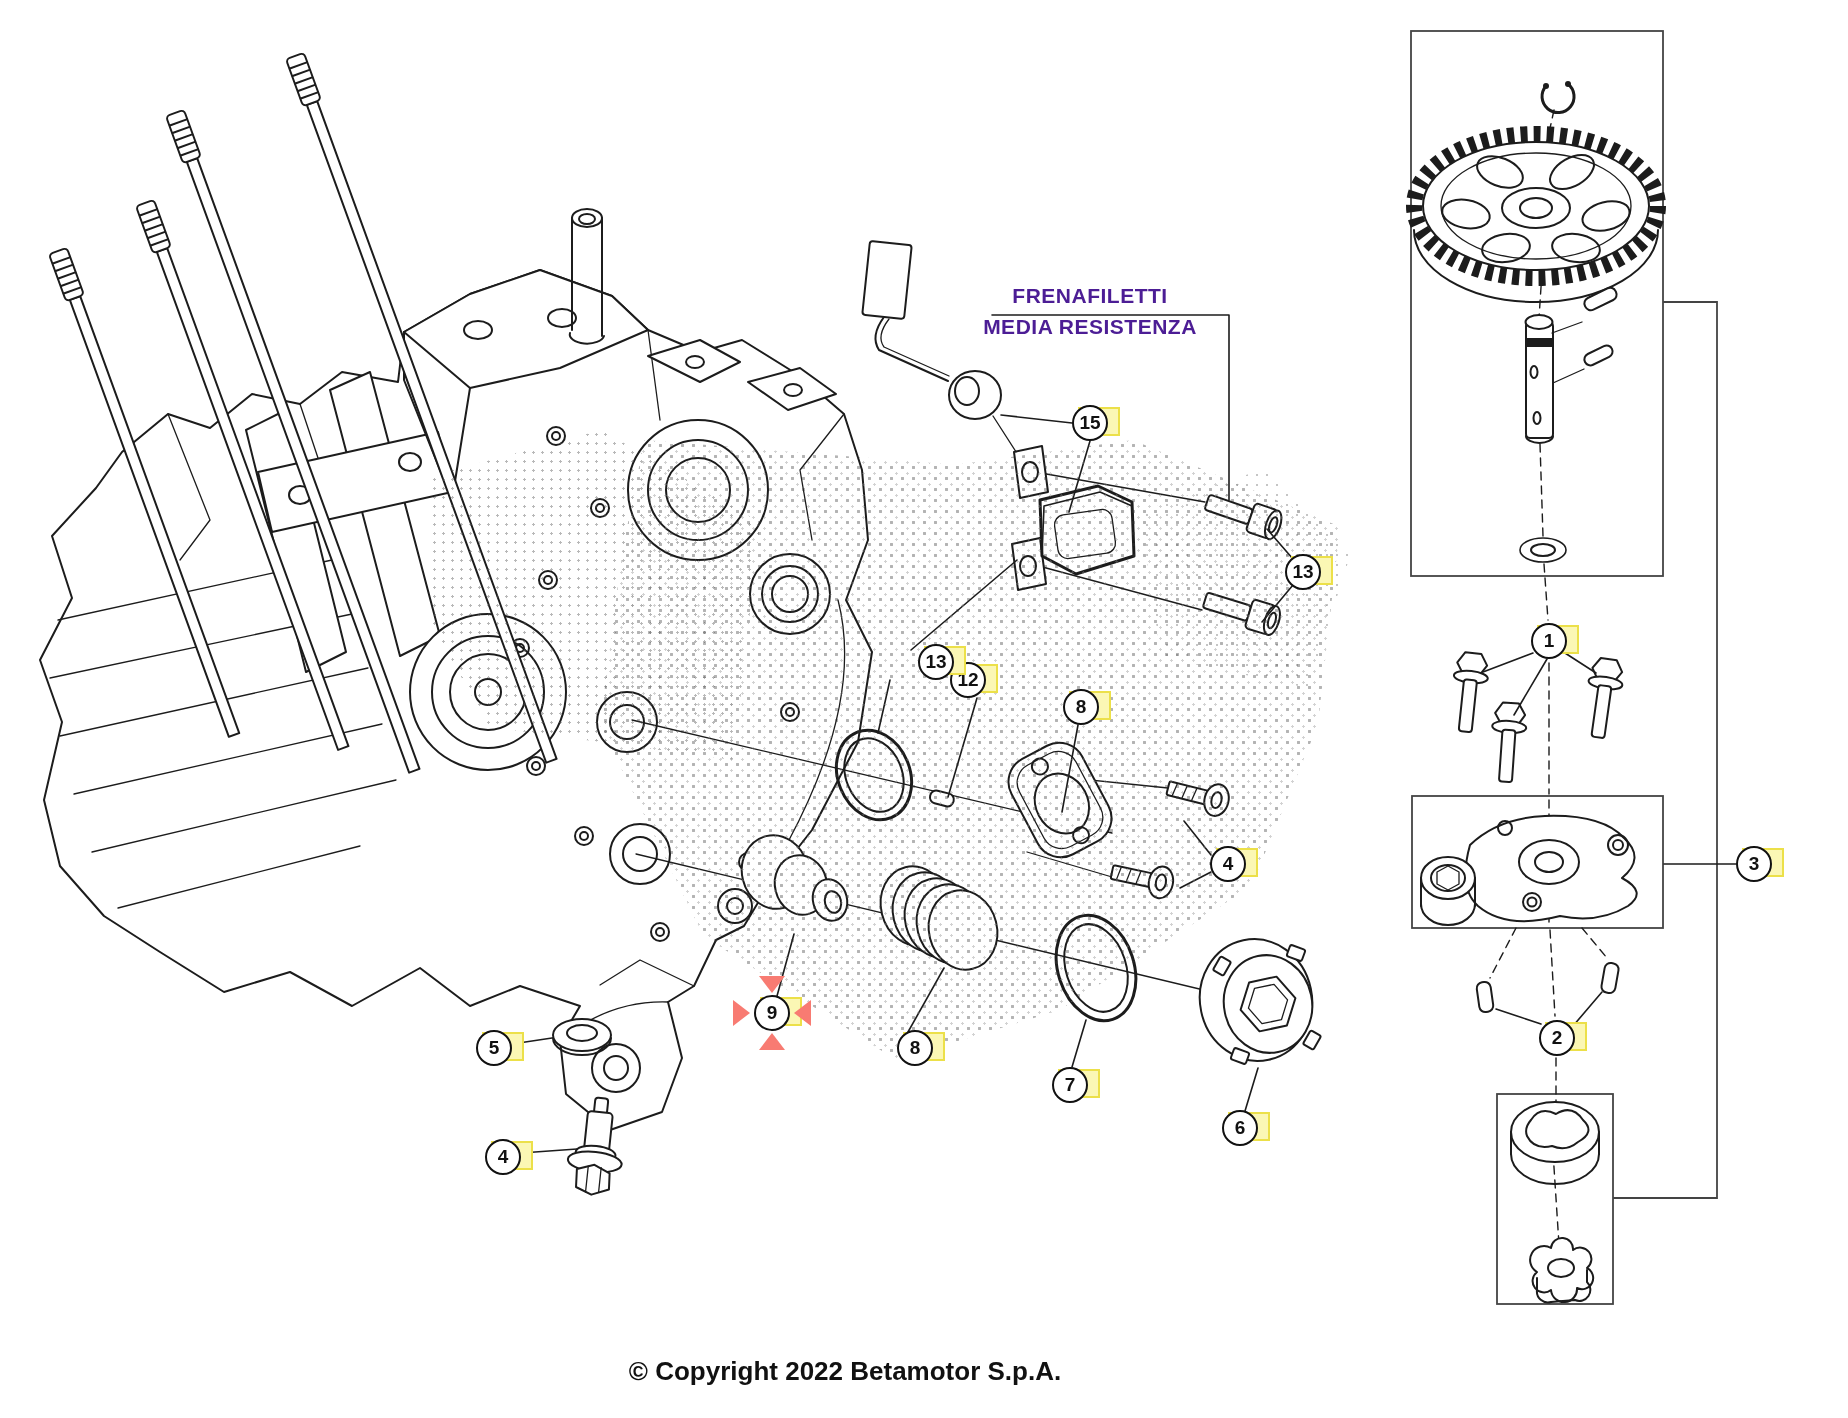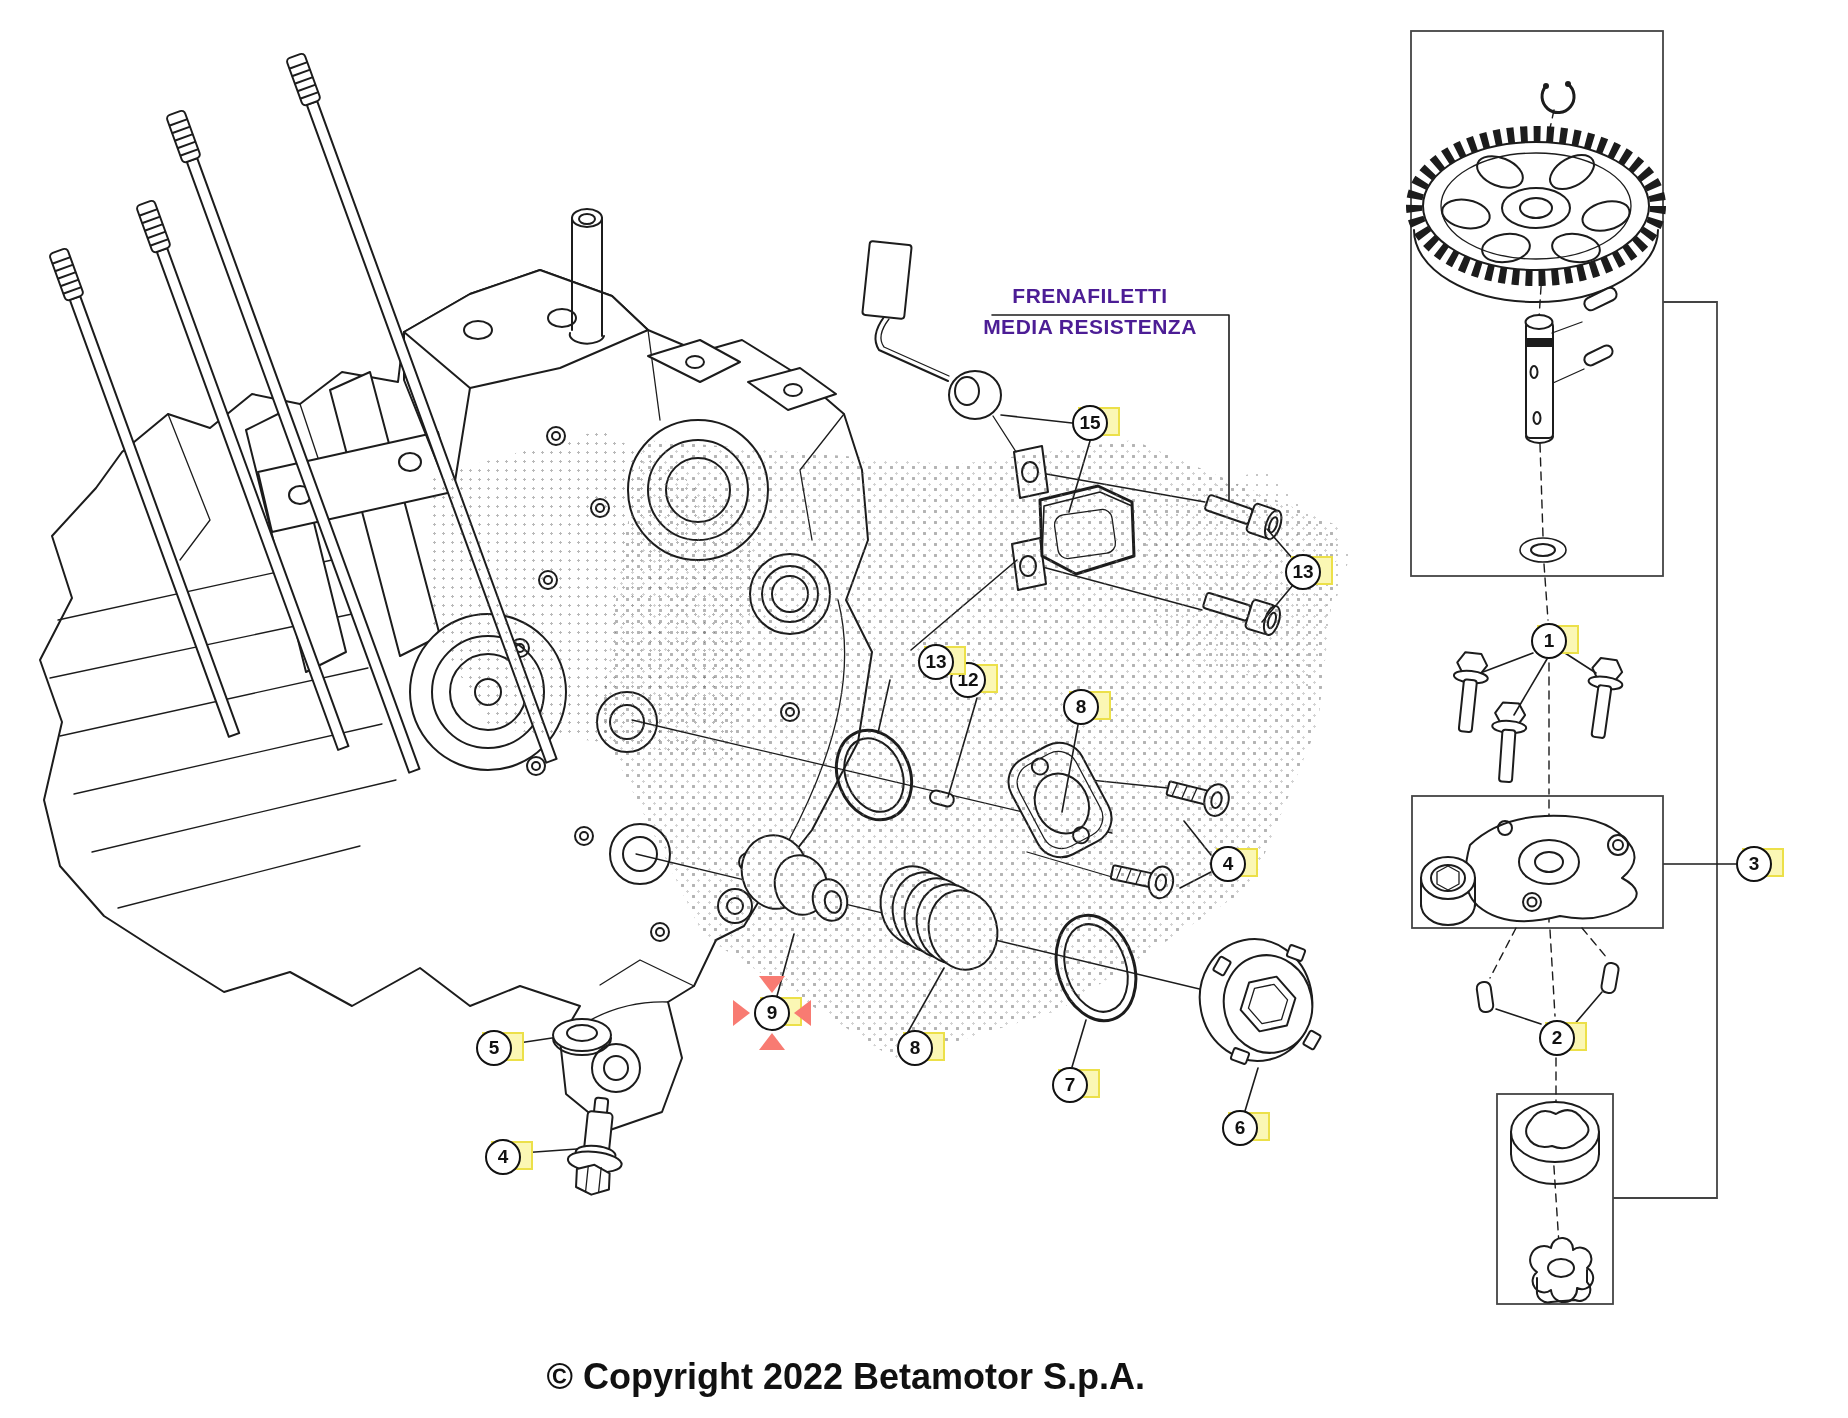--- a/index.html
+++ b/index.html
@@ -31,22 +31,22 @@
   .tri{position:absolute;width:0;height:0;pointer-events:none;}
   .tri-top{left:5px;top:-19px;border-left:13px solid transparent;border-right:13px solid transparent;border-top:17px solid var(--red);}
   .tri-bottom{left:5px;bottom:-19px;border-left:13px solid transparent;border-right:13px solid transparent;border-bottom:17px solid var(--red);}
   .tri-left{left:-21px;top:5px;border-top:13px solid transparent;border-bottom:13px solid transparent;border-left:17px solid var(--red);}
   .tri-right{right:-21px;top:5px;border-top:13px solid transparent;border-bottom:13px solid transparent;border-right:17px solid var(--red);}
   
   #note{position:absolute;left:960px;top:283px;width:260px;z-index:9;text-align:center;
     font-weight:bold;font-size:21px;line-height:26px;color:#4c1d95;letter-spacing:.5px;}
   #note .nl{display:block;}
   #note .nl2{margin-top:5px;}
-  #copyright{position:absolute;left:545px;top:1356px;width:600px;z-index:9;text-align:right;
-    font-weight:bold;font-size:36px;color:#111;}
+  #copyright{position:absolute;left:545px;top:1356px;width:600px;z-index:9;text-align:center;
+    font-weight:bold;font-size:26px;color:#111;}
   #artwork{position:absolute;left:0;top:0;z-index:1;}
   
   .s{stroke:var(--line);stroke-width:2;fill:none;stroke-linejoin:round;stroke-linecap:round;}
   .f{fill:#fff;}
   .k{fill:#1c1c1c;}
   .thin{stroke-width:1.3;}
   .mid{stroke-width:1.6;}
   .b3{stroke-width:3;}
   .dash{stroke-dasharray:8 6;stroke-width:1.4;}
   .box{stroke:#444;stroke-width:1.8;fill:none;}

